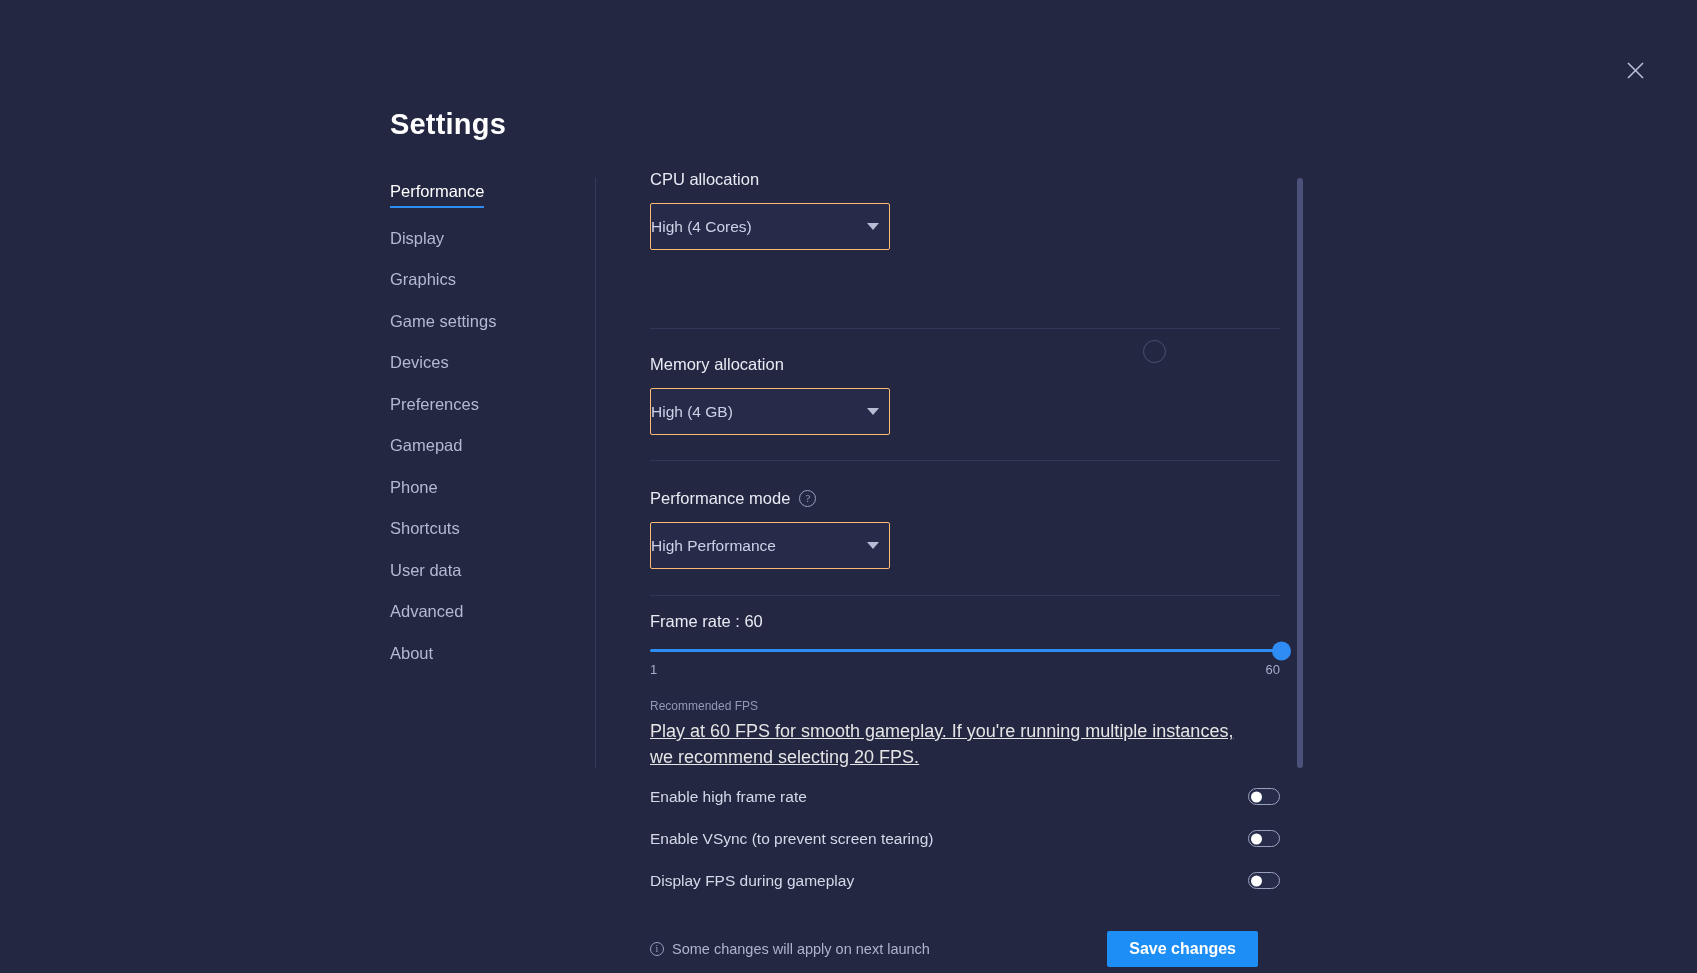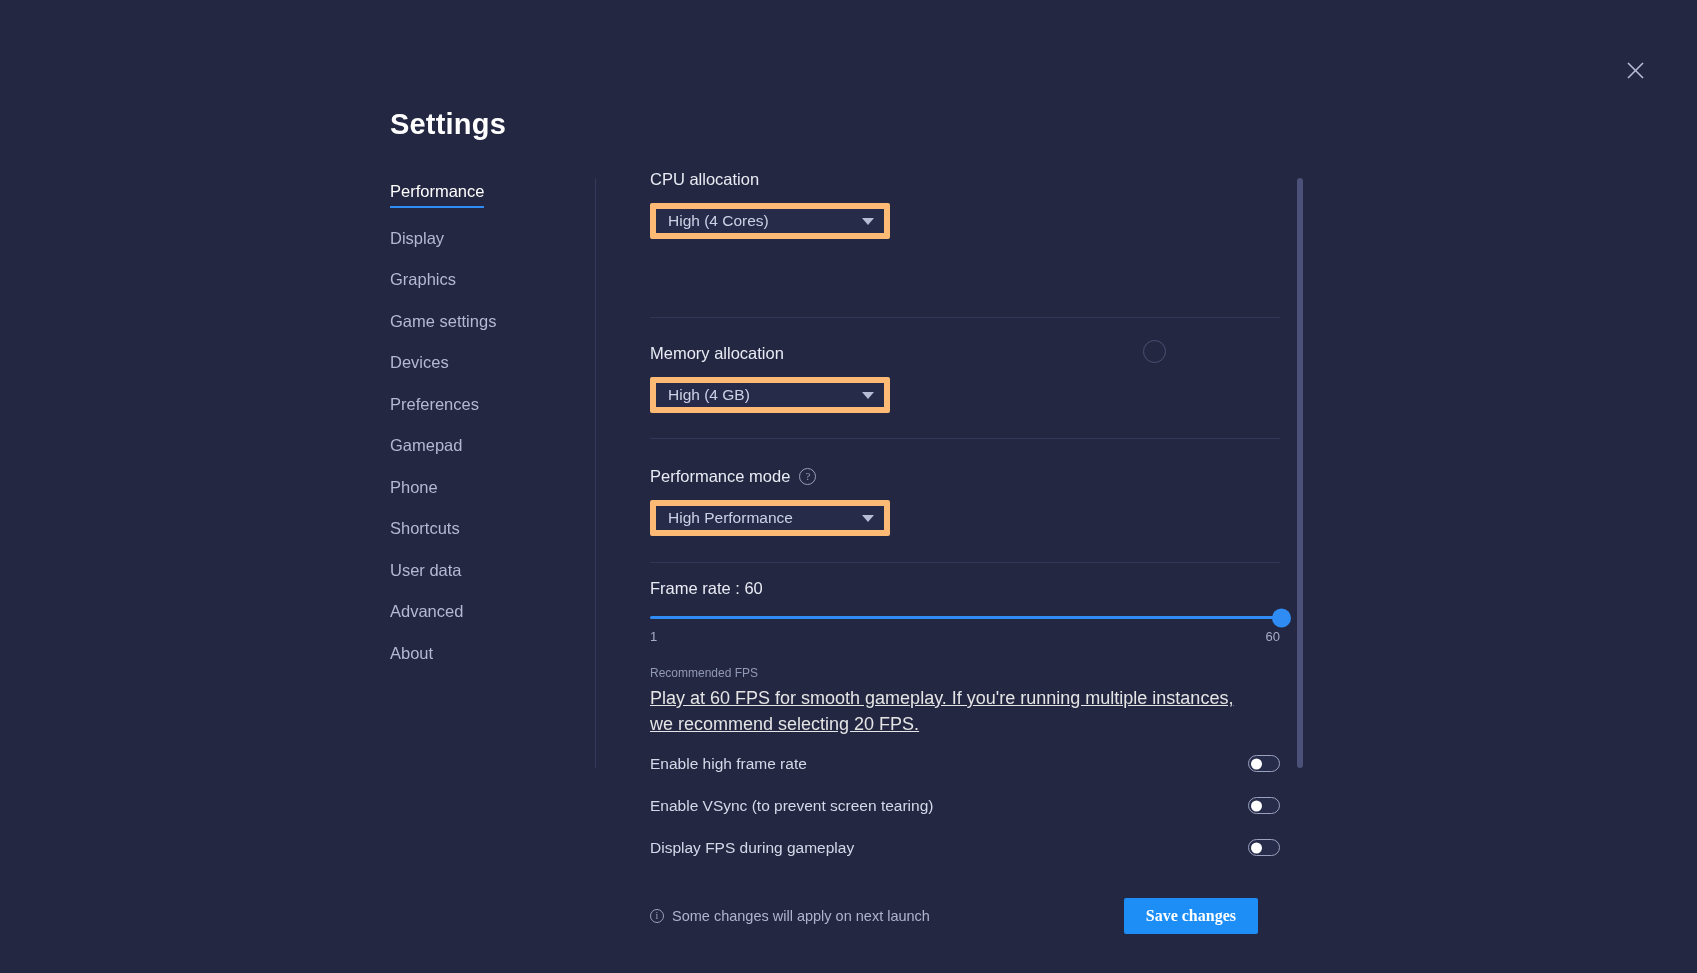--- a/index.html
+++ b/index.html
@@ -92,27 +92,27 @@
     font-size: 16.5px;
     color: #e9ebf4;
     margin-bottom: 14px;
     display: flex;
     align-items: center;
     gap: 9px;
   }
 
   .select-box {
     width: 240px;
-    height: 36px;
+    height: 47px;
     background: #262b49;
-    border: 6px solid #fdba74;
+    border: 1px solid #fdba74;
     border-radius: 2px;
     display: flex;
     align-items: center;
-    padding: 0 10px 0 12px;
+    padding: 0 10px 0 0;
     cursor: pointer;
     position: relative;
   }
   .select-value {
     font-size: 15.5px;
     color: #ccd2e6;
     flex: 1;
   }
   .caret {
     width: 0; height: 0;
@@ -258,21 +258,21 @@
     text-align: center;
     font-family: "Liberation Serif", serif;
   }
   .save-btn {
     background: #1e8ef7;
     color: #ffffff;
     border: none;
     border-radius: 2px;
     font-size: 16px;
     font-weight: bold;
-    font-family: Liberation Serif, serif;
+    font-family: Liberation Sans, sans-serif;
     padding: 0 22px;
     height: 36px;
     cursor: pointer;
   }
 
   
   .scrollbar-track {
     position: absolute;
     left: 1297px;
     top: 178px;

